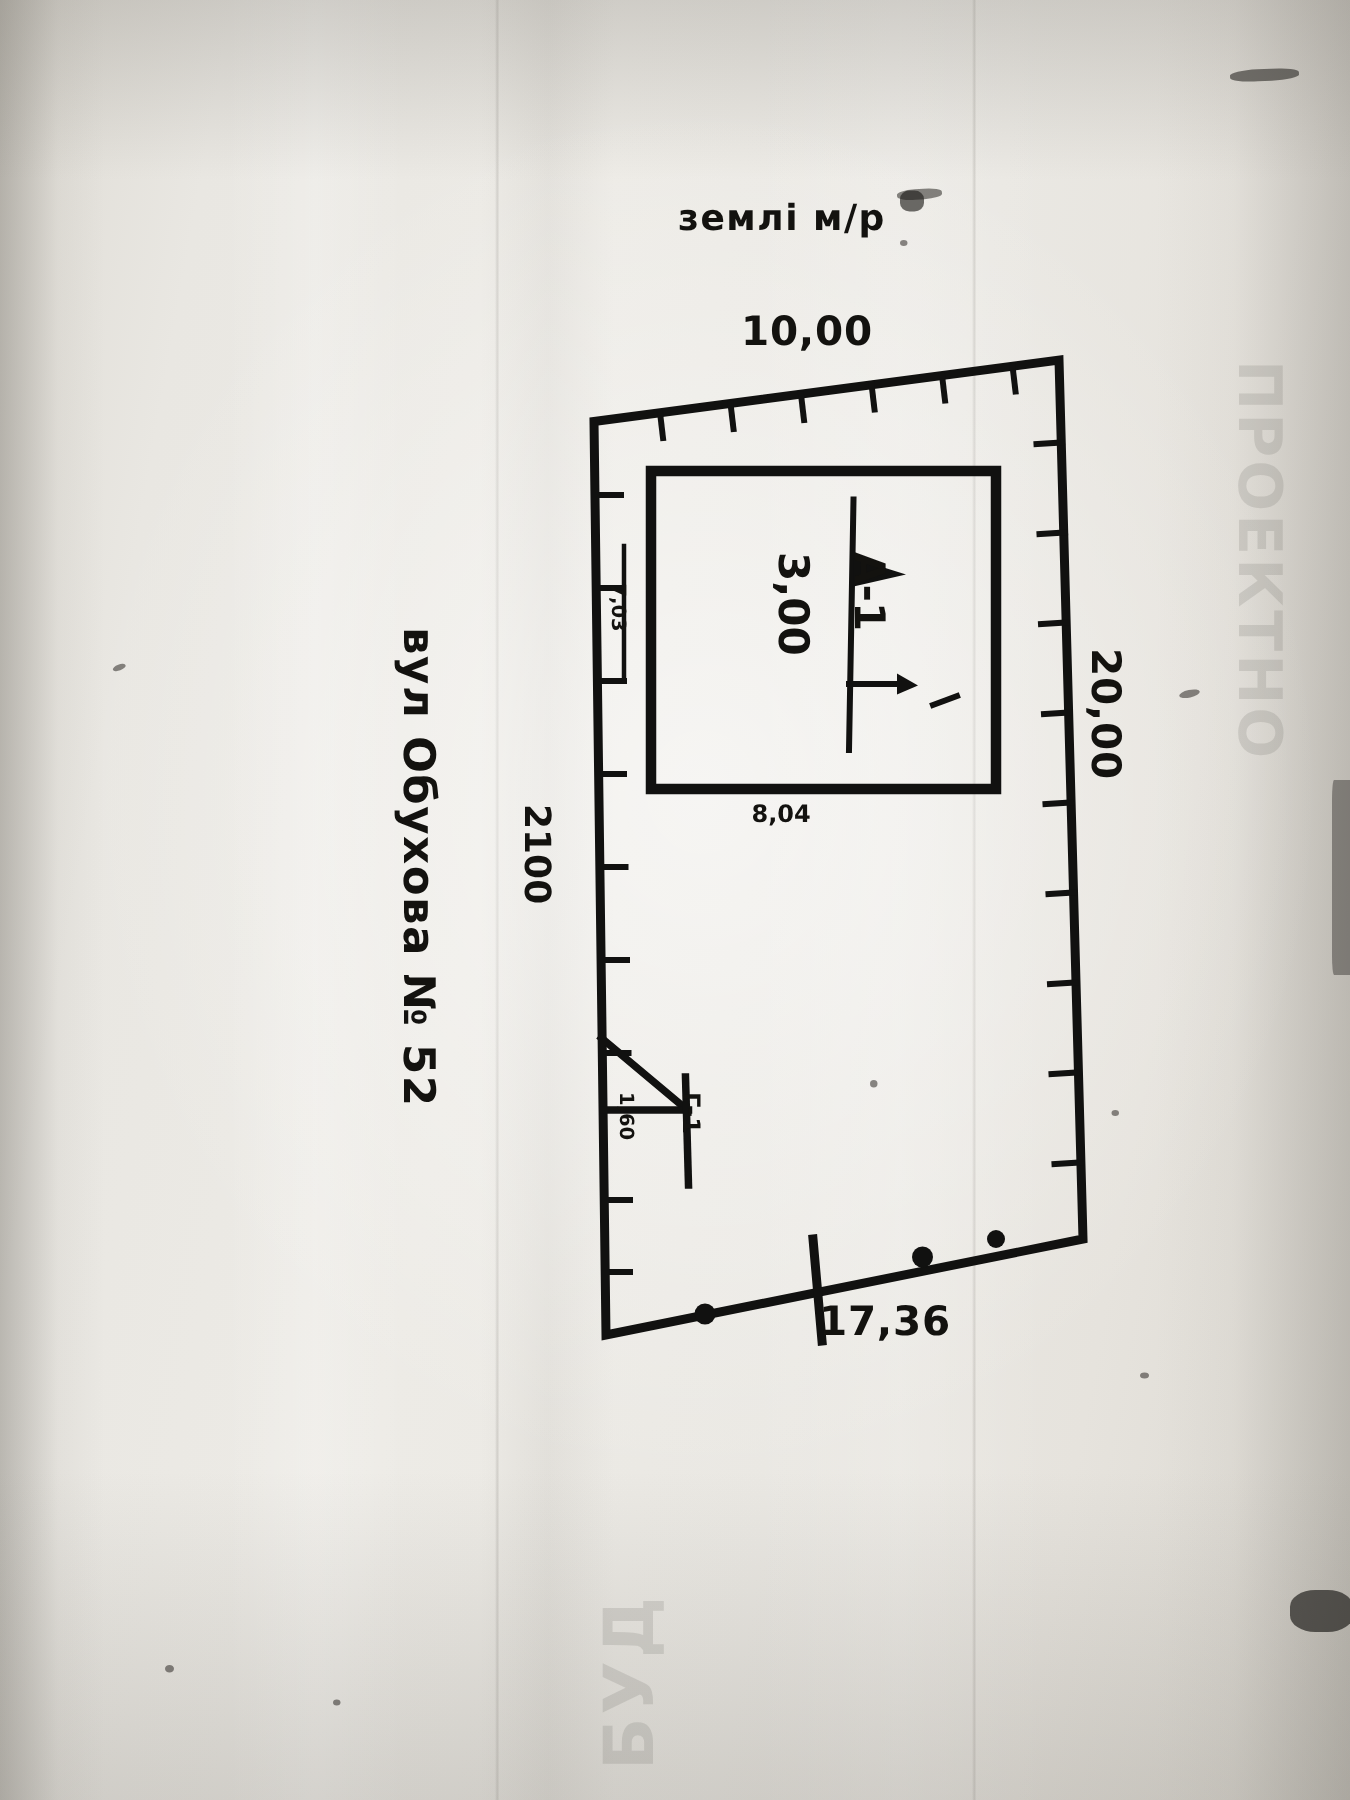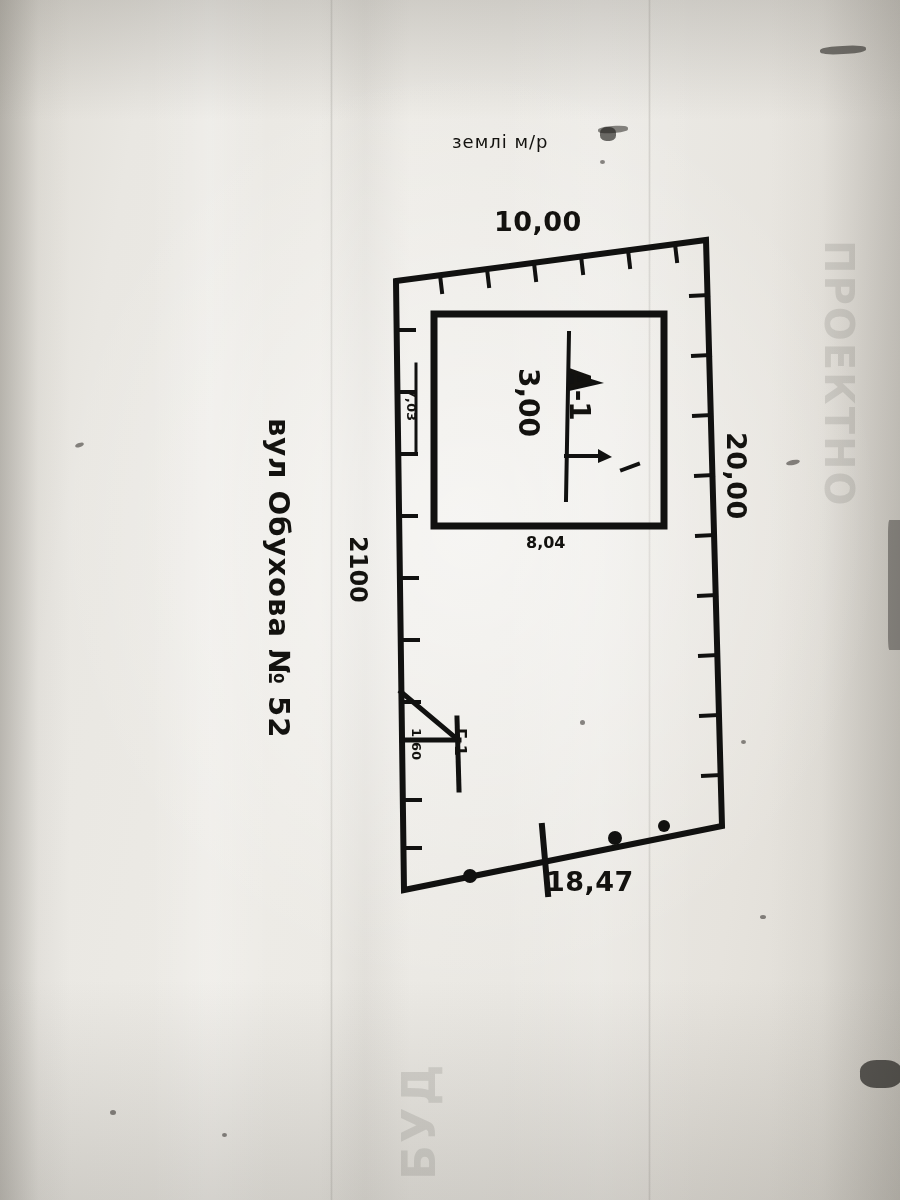--- a/index.html
+++ b/index.html
@@ -111,22 +111,22 @@
     position: absolute;
     color: #13120f;
     font-family: "DejaVu Sans", sans-serif;
     white-space: nowrap;
     user-select: none;
   }
   .lab-cond {
     transform-origin: 0 0;
   }
   .t-head {
-    font-size: 18px;
-    font-weight: 400;
+    font-size: 24px;
+    font-weight: 700;
     letter-spacing: 1px;
     text-align: center;
   }
   .t-dim-big {
     font-size: 27px;
     font-weight: 700;
     letter-spacing: .5px;
   }
   .t-dim-mid {
     font-size: 24px;
@@ -251,26 +251,26 @@
   <div class="lab t-dim-big" style="left:494px;top:206px;">10,00</div>
 
   <div class="lab t-dim-big lab-cond" style="left:752px;top:432px;transform:rotate(90deg);">20,00</div>
 
   <div class="lab t-dim-mid lab-cond" style="left:372px;top:536px;transform:rotate(90deg);">2100</div>
 
   <div class="lab t-bldg lab-cond" style="left:596px;top:368px;transform:rotate(90deg);">А-1</div>
 
   <div class="lab t-bldg lab-cond" style="left:545px;top:368px;transform:rotate(90deg);">3,00</div>
 
-  <div class="lab t-dim-small" style="left:526px;top:533px;">8,04</div>
+  <div class="lab t-dim-small" style="left:501px;top:533px;">8,04</div>
 
   <div class="lab t-dim-tiny lab-cond" style="left:419px;top:389px;transform:rotate(90deg);">7,03</div>
 
   <div class="lab t-dim-small lab-cond" style="left:470px;top:728px;transform:rotate(90deg);">Г-1</div>
 
   <div class="lab t-dim-tiny lab-cond" style="left:424px;top:728px;transform:rotate(90deg);">1,60</div>
 
   <div class="lab t-street lab-cond" style="left:296px;top:418px;transform:rotate(90deg);">вул Обухова № 52</div>
 
-  <div class="lab t-dim-big" style="left:546px;top:866px;">18,47</div>
+  <div class="lab t-dim-big" style="left:546px;top:866px;">17,36</div>
 
 
 </div>
 
 </body></html>

